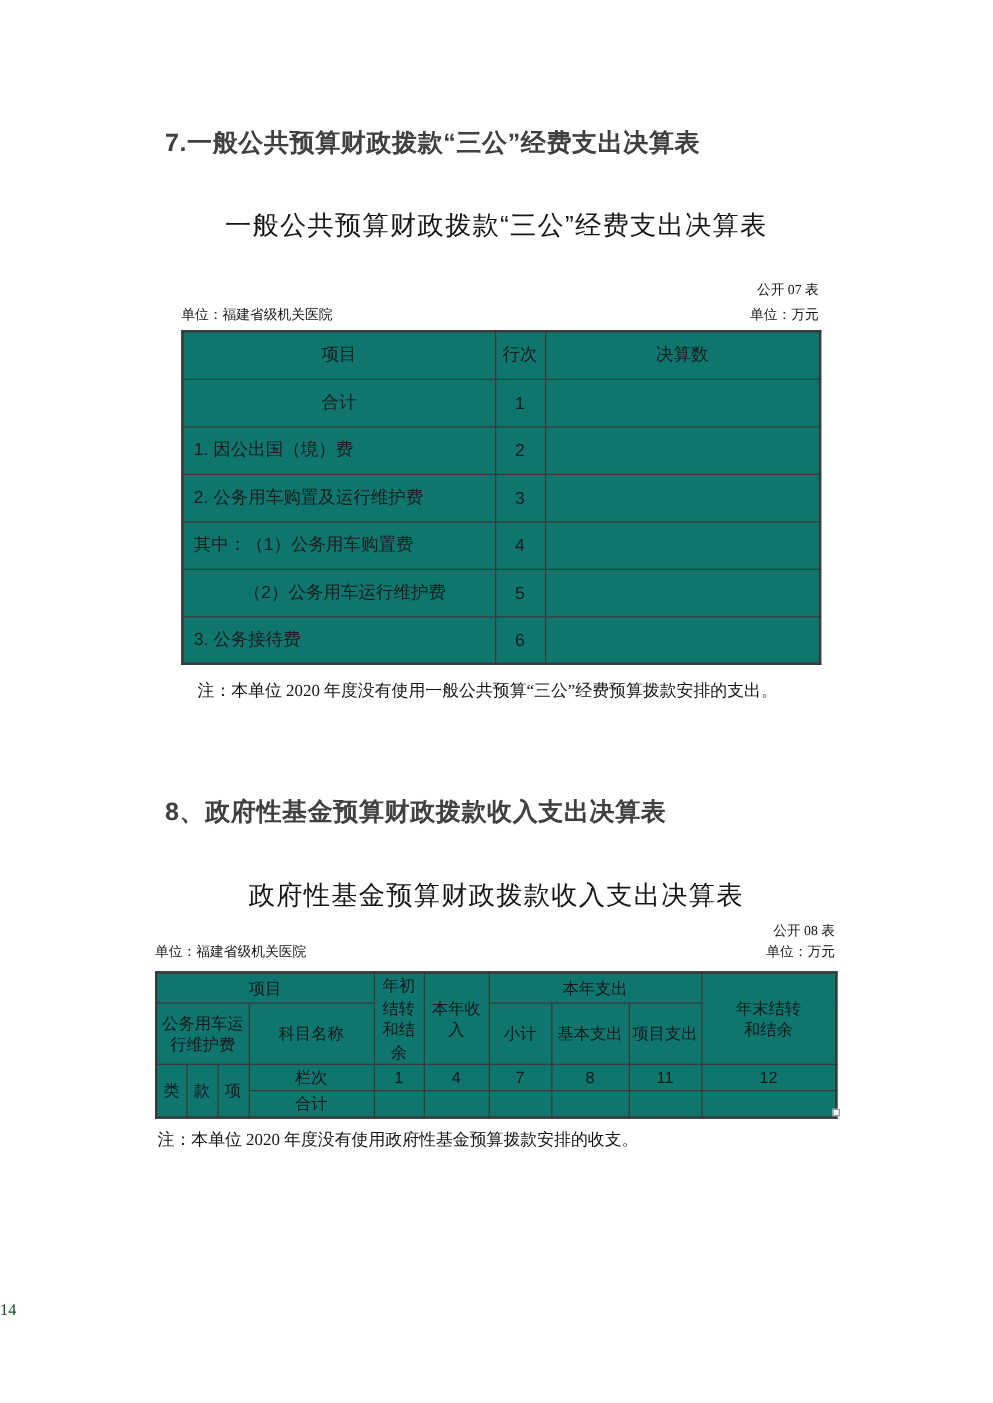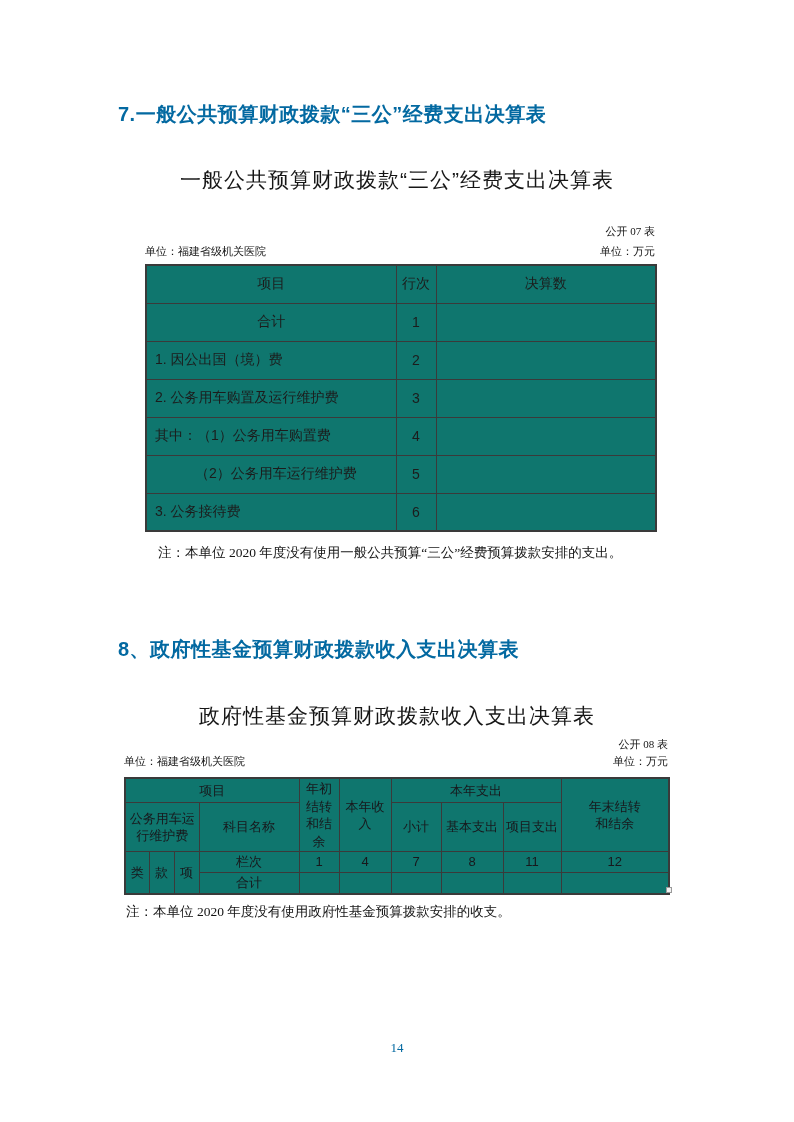--- a/index.html
+++ b/index.html
@@ -5,23 +5,23 @@
   * { margin:0; padding:0; box-sizing:border-box; }
   html,body { background:#ffffff; }
   body {
     width:794px; height:1122px;
     font-family:"Liberation Sans", sans-serif;
     color:#1c1c1c;
   }
   .page { position:relative; width:794px; height:1122px; background:#fff; overflow:hidden; }
 
   .sec-heading {
-    position:absolute; left:118px;
+    position:absolute; left:132px;
     font-size:20px; font-weight:bold; letter-spacing:0.5px;
-    font-family:"Liberation Sans", sans-serif; color:#0369a1;
+    font-family:"Liberation Sans", sans-serif; color:#404040;
     white-space:nowrap;
     text-align:right;
   }
   .h7 { top:101px; }
   .h8 { top:636px; }
 
   .table-title {
     position:absolute; left:0; width:794px; text-align:center;
     font-size:21px; font-weight:normal; letter-spacing:1px; color:#161616;
     white-space:nowrap;
@@ -55,22 +55,22 @@
   .tbl2 tr.r4 { height:17px; }
 
   .note {
     position:absolute; font-family:"Liberation Serif", serif;
     font-size:13.5px; color:#141414; white-space:nowrap;
   }
   .note1 { top:544px; left:158px; }
   .note2 { top:903px; left:126px; }
 
   .pageno {
-    position:absolute; top:1040px; left:0; width:794px; text-align:center;
-    font-family:"Liberation Serif", serif; font-size:13px; color:#0369a1;
+    position:absolute; top:1040px; left:0; width:794px; 
+    font-family:"Liberation Serif", serif; font-size:13px; color:#14532d;
   }
 
   .corner-marker {
     position:absolute; left:666px; top:887px; width:6px; height:6px;
     background:#f2f2f2; border:1px solid #9a9a9a;
   }
 </style>
 </head>
 <body>
 

